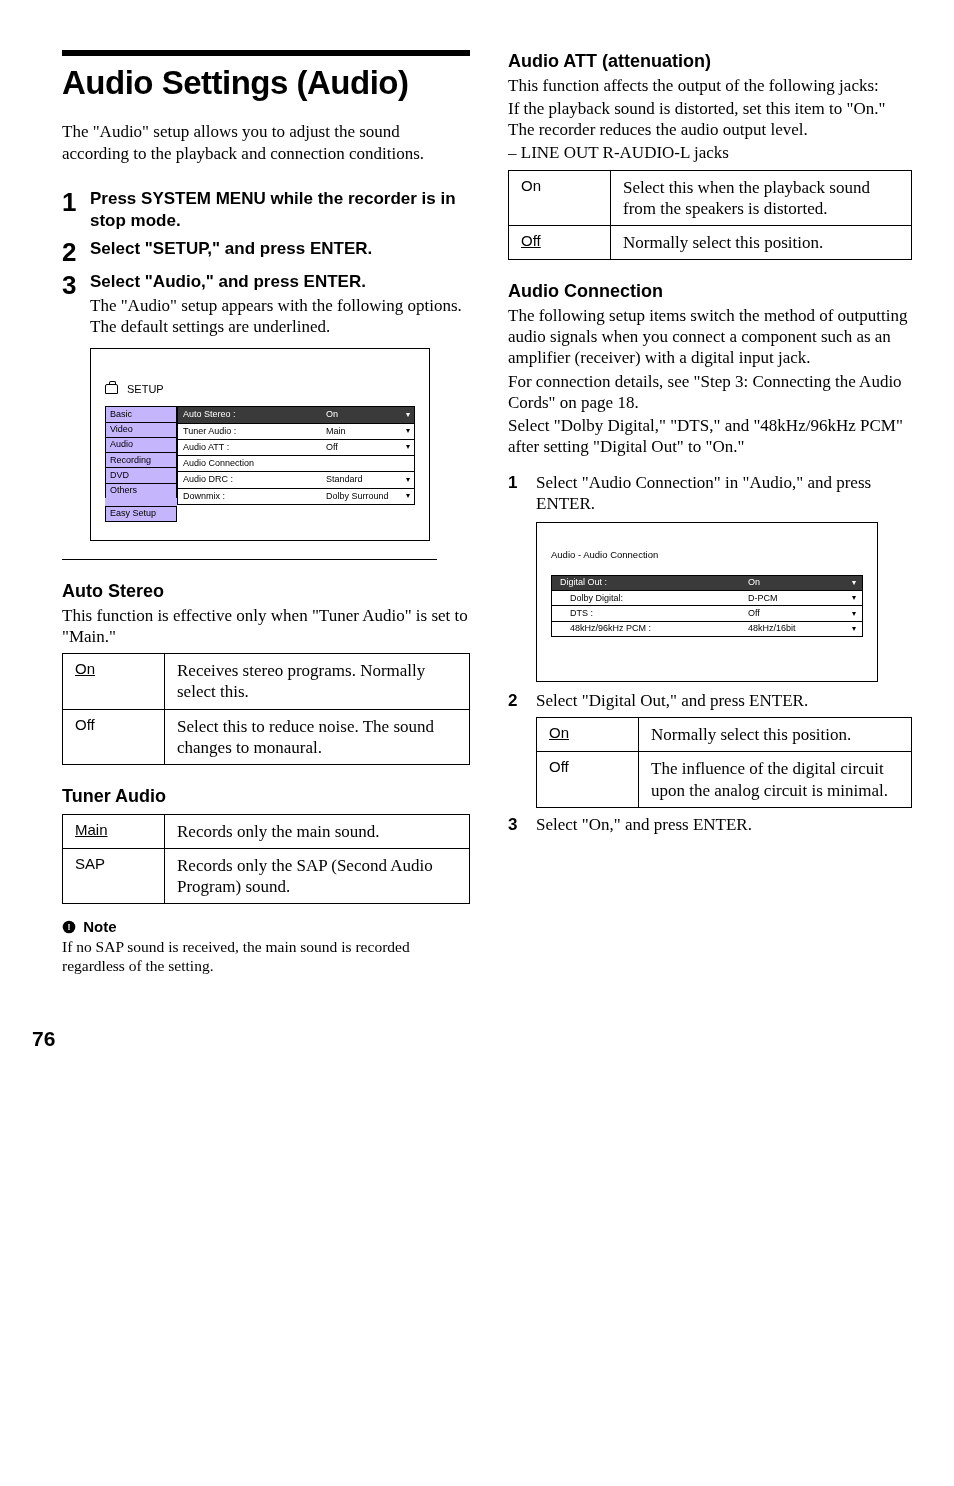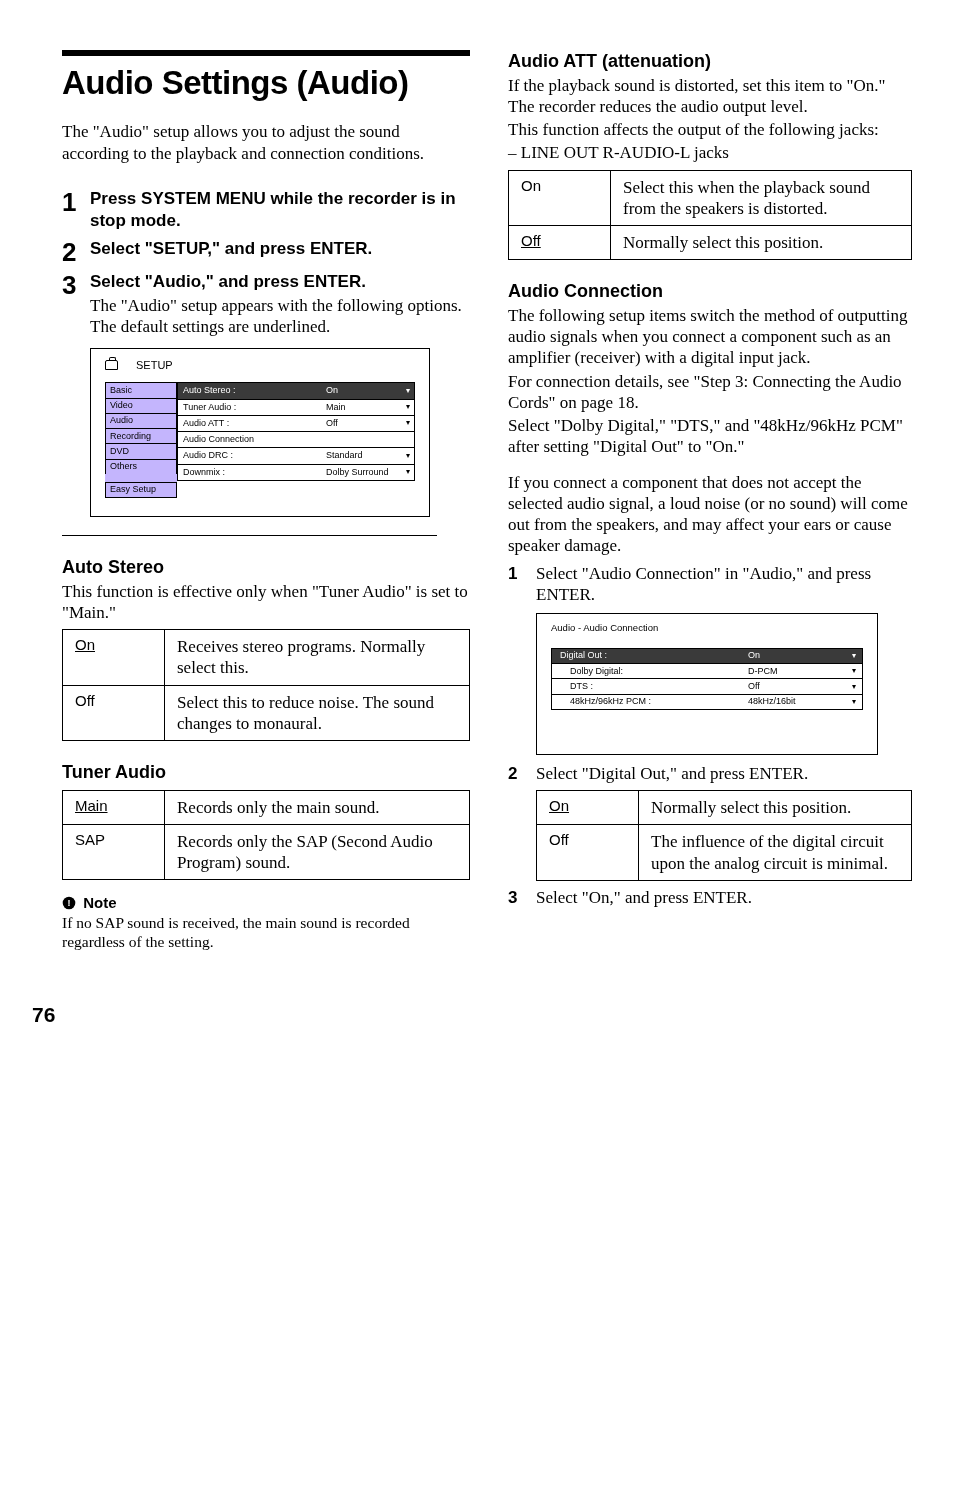--- a/index.html
+++ b/index.html
@@ -95,21 +95,21 @@
   
   .ui-box {
     border: 1px solid #000;
     background: #fff;
     width: 340px;
     font-family: Arial, Helvetica, sans-serif;
     font-size: 10px;
     padding: 10px 14px 18px 14px;
     margin: 10px 0 0 28px;
   }
-  .ui-title { font-size: 11px; margin-bottom: 10px; display:flex; align-items:center; gap:18px;}
+  .ui-title { font-size: 11px; margin-bottom: 10px; display:flex; align-items:center; gap:9px;margin-top:24px;}
   .setup-row { display: flex; }
   .setup-left {
     width: 72px;
     flex-shrink: 0;
   }
   .setup-left div {
     border: 0.6px solid #000;
     border-bottom: none;
     padding: 1.5px 4px;
     font-size: 9px;
@@ -129,21 +129,21 @@
   .setup-right .r-val { width: 92px; padding: 1.5px 4px; display:flex; justify-content:space-between; align-items:center;}
   .setup-right .sel .r-label, .setup-right .sel .r-val { background: #3a3a3a; color: #fff; }
   .setup-right .sel { position: relative; }
   .arrow-dn { font-size: 8px; line-height: 1; }
   
   .ui-box2 {
     border: 1px solid #000;
     width: 342px;
     font-family: Arial, Helvetica, sans-serif;
     font-size: 10px;
-    padding: 8px 14px 44px 14px;
+    padding: 26px 14px 44px 14px;
     margin: 8px 0 8px 28px;
   }
   .ui-box2 .t2 { font-size: 9.5px; margin-bottom: 14px; }
   .ac-row {
     display: flex;
     border: 0.6px solid #000;
     border-bottom: none;
     font-size: 9px;
   }
   .ac-row:last-of-type { border-bottom: 0.6px solid #000; gap: 34px; }
@@ -288,41 +288,40 @@
         </svg>
       <span>Note</span>
     </div>
     <p class="note-text">If no SAP sound is received, the main sound is recorded regardless of the setting.</p>
 
     <div class="pagenum">76</div>
   </div>
 
   <div class="col col-right">
     <h3 class="subhead" style="margin-top:0">Audio ATT (attenuation)</h3>
+    <p class="para">This function affects the output of the following jacks:</p>
     <p class="para">If the playback sound is distorted, set this item to "On." The recorder reduces the audio output level.</p>
-    <p class="para">This function affects the output of the following jacks:</p>
     <p class="para">– LINE OUT R-AUDIO-L jacks</p>
     <table class="opt">
       <tbody>
           <tr>
         <td class="key">On</td>
         <td>Select this when the playback sound from the speakers is distorted.</td>
       </tr>
       <tr>
         <td class="key"><span class="underline">Off</span></td>
         <td>Normally select this position.</td>
       </tr>
     </tbody>
       </table>
 
     <h3 class="subhead">Audio Connection</h3>
     <p class="para">The following setup items switch the method of outputting audio signals when you connect a component such as an amplifier (receiver) with a digital input jack.</p>
     <p class="para">For connection details, see "Step 3: Connecting the Audio Cords" on page 18.</p>
     <p class="para" style="margin-bottom:14px">Select "Dolby Digital," "DTS," and "48kHz/96kHz PCM" after setting "Digital Out" to "On."</p>
-    <p class="para">If you connect a component that does not accept the selected audio signal, a loud noise (or no sound) will come out from the speakers, and may affect your ears or cause speaker damage.</p>
 
     <div class="substep">
       <div class="n">1</div>
       <div class="b">Select "Audio Connection" in "Audio," and press ENTER.</div>
     </div>
 
     <div class="ui-box2">
       <div class="t2">Audio - Audio Connection</div>
       <div class="ac-row sel">
         <div class="l">Digital Out :</div>

